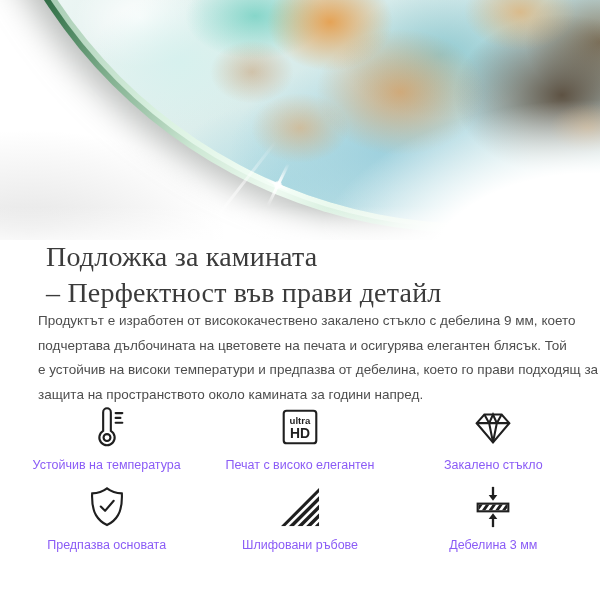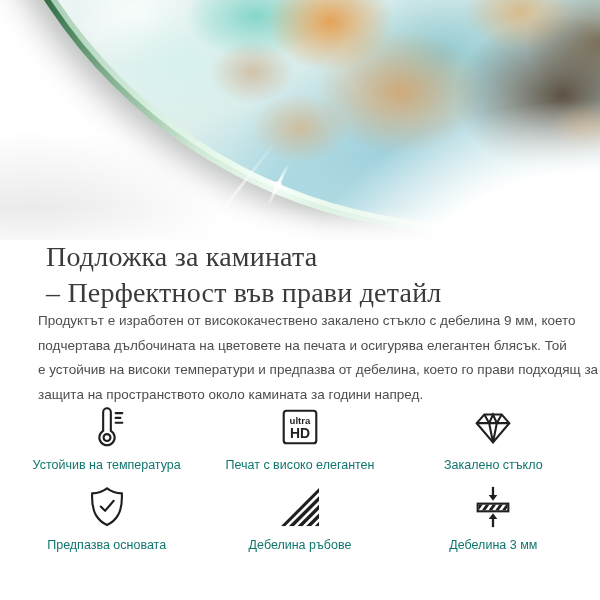--- a/index.html
+++ b/index.html
@@ -57,21 +57,21 @@
     font-family:"Liberation Serif",serif;font-size:28px;line-height:36px;
     color:#3b3b3b;letter-spacing:.2px;font-weight:400;}
   .body-text{position:absolute;left:38px;top:309px;color:#4d4d4d;
     font-size:13.5px;line-height:24.5px;white-space:nowrap;}
 
   
   .features{position:absolute;left:10px;top:404px;width:580px;
     display:grid;grid-template-columns:repeat(3,1fr);grid-auto-rows:80px;}
   .feature{display:flex;flex-direction:column;align-items:center;}
   .feature .icon-box{height:48px;display:flex;align-items:flex-start;justify-content:center;}
-  .feature .label{margin-top:6px;font-size:12.5px;color:#0f766e;text-align:center;}
+  .feature .label{margin-top:6px;font-size:12.5px;color:#8b5cf6;text-align:center;}
   .feature svg{display:block;}
   .ic{stroke:#1f1f1f;fill:none;stroke-width:2.2;}
 </style>
 </head>
 <body>
 
 <div class="page">
 
   <div class="hero">
     <div class="floor-shade"></div>
@@ -148,21 +148,21 @@
           <defs>
               <clipPath id="triclip">
                 <polygon points="4,44 44,4 44,44"></polygon>
               </clipPath>
             </defs>
           <g clip-path="url(#triclip)" stroke="#1f1f1f" stroke-width="3.6">
             <path d="M4 46 L46 4 M13 46 L46 13 M22 46 L46 22 M31 46 L46 31 M40 46 L46 40"></path>
           </g>
         </svg>
       </div>
-      <div class="label">Дебелина ръбове</div>
+      <div class="label">Шлифовани ръбове</div>
     </div>
 
     <div class="feature">
       <div class="icon-box">
         <svg width="46" height="46" viewBox="0 0 48 48">
           <defs>
               <clipPath id="barclip">
                 <rect x="9" y="21.5" width="30" height="6"></rect>
               </clipPath>
             </defs>

